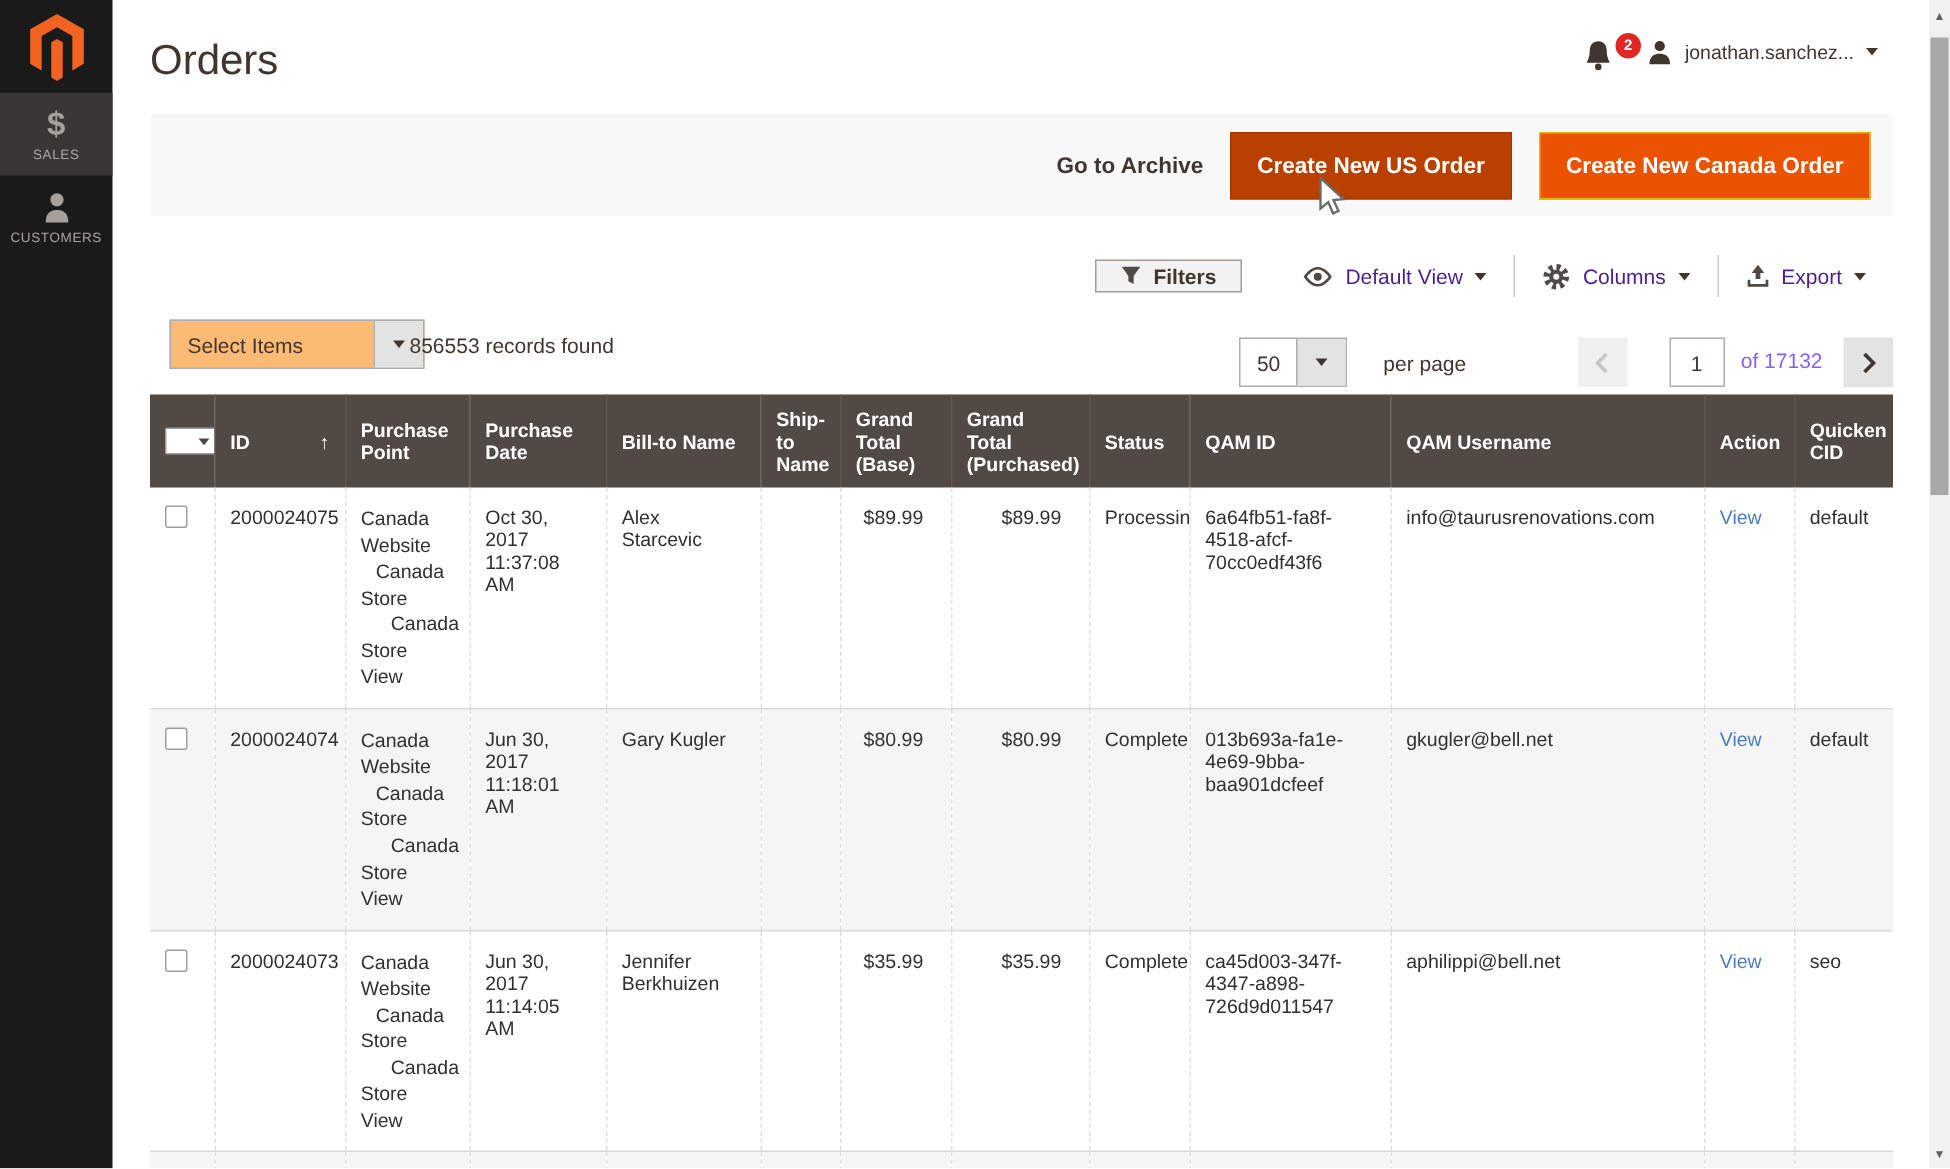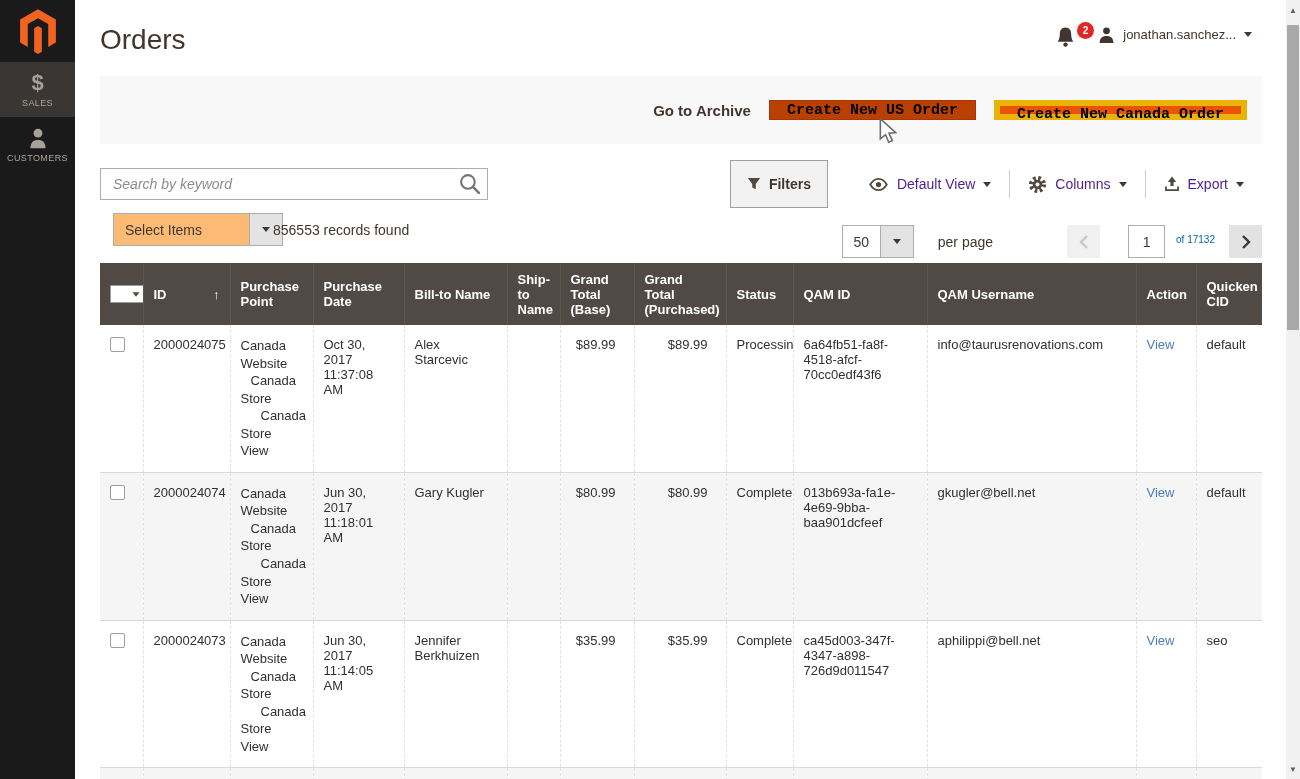--- a/index.html
+++ b/index.html
@@ -22,51 +22,51 @@
 
   .admin-user { position:absolute; top:26px; right:34px; display:flex; align-items:center; gap:8px; cursor:pointer; }
   .admin-user .uname { font-size:13px; color:#41362f; }
   .bell-wrap { position:absolute; top:26px; right:200px; width:30px; height:26px; cursor:pointer; }
   .badge { position:absolute; top:-4px; right:-8px; min-width:17px; height:17px; border-radius:9px; background:#e22626; color:#fff; font-size:10px; font-weight:bold; display:flex; align-items:center; justify-content:center; padding:0 4px; }
   .caret { width:0; height:0; border-left:4px solid transparent; border-right:4px solid transparent; border-top:5px solid #41362f; display:inline-block; }
 
   
   .panel { position:absolute; left:25px; top:76px; width:1162px; height:68px; background:#f8f8f8; display:flex; align-items:center; justify-content:flex-end; gap:18px; padding-right:15px; }
   .archive-link { font-size:15px; font-weight:600; color:#41362f; cursor:pointer; }
-  .btn { height:20px; padding:0 17px; font-size:15px; font-weight:bold; color:#000000; border:none; cursor:pointer; font-family:Liberation Mono, monospace; }
+  .btn { height:45px; padding:0 17px; font-size:15px; font-weight:bold; color:#ffffff; border:none; cursor:pointer; font-family:Liberation Sans, sans-serif; }
   .btn-us { background:#ba4000; border:1px solid #a53800; }
-  .btn-canada { background:#eb5202; border:6px solid #eab308; }
+  .btn-canada { background:#eb5202; border:1px solid #eab308; }
 
   
   .search-wrap { position:absolute; left:25px; top:168px; width:388px; height:32px; }
   .search-input { width:100%; height:100%; border:1px solid #adadad; padding:0 36px 0 12px; font-size:14px; font-style:italic; color:#303030; font-family:"Liberation Sans",sans-serif; }
   .search-input::placeholder { color:#8c8c8c; font-style:italic; }
   .search-btn { position:absolute; right:6px; top:4px; width:26px; height:24px; background:none; border:none; cursor:pointer; }
 
   .grid-toolbar { position:absolute; top:168px; right:24px; height:32px; display:flex; align-items:center; }
-  .filters-btn { display:flex; align-items:center; gap:8px; height:48px; padding:2px 16px; background:#f2f2f2; border:1px solid #a79d95; font-size:14px; font-weight:600; color:#41362f; cursor:pointer; margin-right:22px; }
+  .filters-btn { display:flex; align-items:center; gap:8px; height:22px; padding:2px 16px; background:#f2f2f2; border:1px solid #a79d95; font-size:14px; font-weight:600; color:#41362f; cursor:pointer; margin-right:22px; }
   .tb-group { display:flex; align-items:center; gap:8px; padding:0 18px; cursor:pointer; }
   .tb-group .tb-label { font-size:14px; color:#4c1d95; }
   .tb-sep { width:1px; height:28px; background:#ccc; }
 
   
   .select-items { position:absolute; left:38px; top:213px; width:170px; height:33px; border:1px solid #adadad; background:#fdba74; display:flex; cursor:pointer; }
   .select-items .si-label { flex:1; font-size:14px; color:#41362f; display:flex; align-items:center; padding-left:11px; }
   .si-caret-box { width:33px; background:#e3e3e3; border-left:1px solid #adadad; display:flex; align-items:center; justify-content:center; }
   .records-found { position:absolute; left:198px; top:222px; font-size:14px; color:#41362f; }
 
   .pager { position:absolute; top:225px; right:24px; height:33px; display:flex; align-items:center; }
   .pp-select { width:72px; height:33px; border:1px solid #adadad; background:#fff; display:flex; cursor:pointer; }
   .pp-select .pp-val { flex:1; display:flex; align-items:center; justify-content:center; font-size:14px; color:#41362f; }
   .pp-label { font-size:14px; color:#41362f; margin:0 14px 0 24px; }
   .pg-btn { width:33px; height:33px; display:flex; align-items:center; justify-content:center; border:none; cursor:pointer; }
   .pg-prev { background:#f0f0f0; color:#c7c7c7; margin-left:60px; }
   .pg-next { background:#e3e3e3; color:#41362f; }
   .pg-input { width:37px; height:33px; border:1px solid #adadad; text-align:center; font-size:14px; color:#41362f; margin-left:28px; font-family:"Liberation Sans",sans-serif; }
-  .pg-total { font-size:10px; color:#0369a1; margin:0 14px 4px 11px; }
+  .pg-total { font-size:14px; color:#8b5cf6; margin:0 14px 4px 11px; }
 
   
   .grid-wrap { position:absolute; left:25px; top:263px; width:1162px; }
   table { border-collapse:collapse; table-layout:fixed; width:1162px; }
   thead th { background:#514943; color:#fff; font-size:13px; font-weight:bold; text-align:left; vertical-align:middle; padding:8px 10px; height:62px; border-left:1px solid #5f574f; }
   thead th:first-child { border-left:none; }
   tbody td { font-size:13px; color:#303030; vertical-align:top; padding:12px 10px; height:108px; border-left:1px dashed #e0e0e0; overflow:hidden; }
   tbody td:first-child { border-left:none; }
   tbody tr { border-bottom:1px solid #d9d9d9; background:#fff; }
   tbody tr:nth-child(even) { background:#f5f5f5; }
@@ -137,29 +137,20 @@
       <span class="uname">jonathan.sanchez...</span>
       <span class="caret"></span>
     </div>
 
     <div class="panel">
       <span class="archive-link">Go to Archive</span>
       <button class="btn btn-us">Create New US Order</button>
       <button class="btn btn-canada">Create New Canada Order</button>
     </div>
 
-    <div class="search-wrap">
-      <input class="search-input" type="text" placeholder="Search by keyword" style="">
-      <button class="search-btn">
-        <svg width="23" height="23" viewBox="0 0 22 22">
-          <circle cx="9.5" cy="9.5" r="6.5" fill="none" stroke="#747474" stroke-width="2"></circle>
-          <line x1="14.5" y1="14.5" x2="20" y2="20" stroke="#747474" stroke-width="2.5" stroke-linecap="round"></line>
-        </svg>
-      </button>
-    </div>
 
     <div class="grid-toolbar">
       <button class="filters-btn">
         <svg width="14" height="14" viewBox="0 0 16 16">
           <path d="M1 1 H15 L10 8 V14 L6 12 V8 Z" fill="#514943"></path>
         </svg>
         <span>Filters</span>
       </button>
       <div class="tb-group">
         <svg width="21" height="15" viewBox="0 0 24 16">

